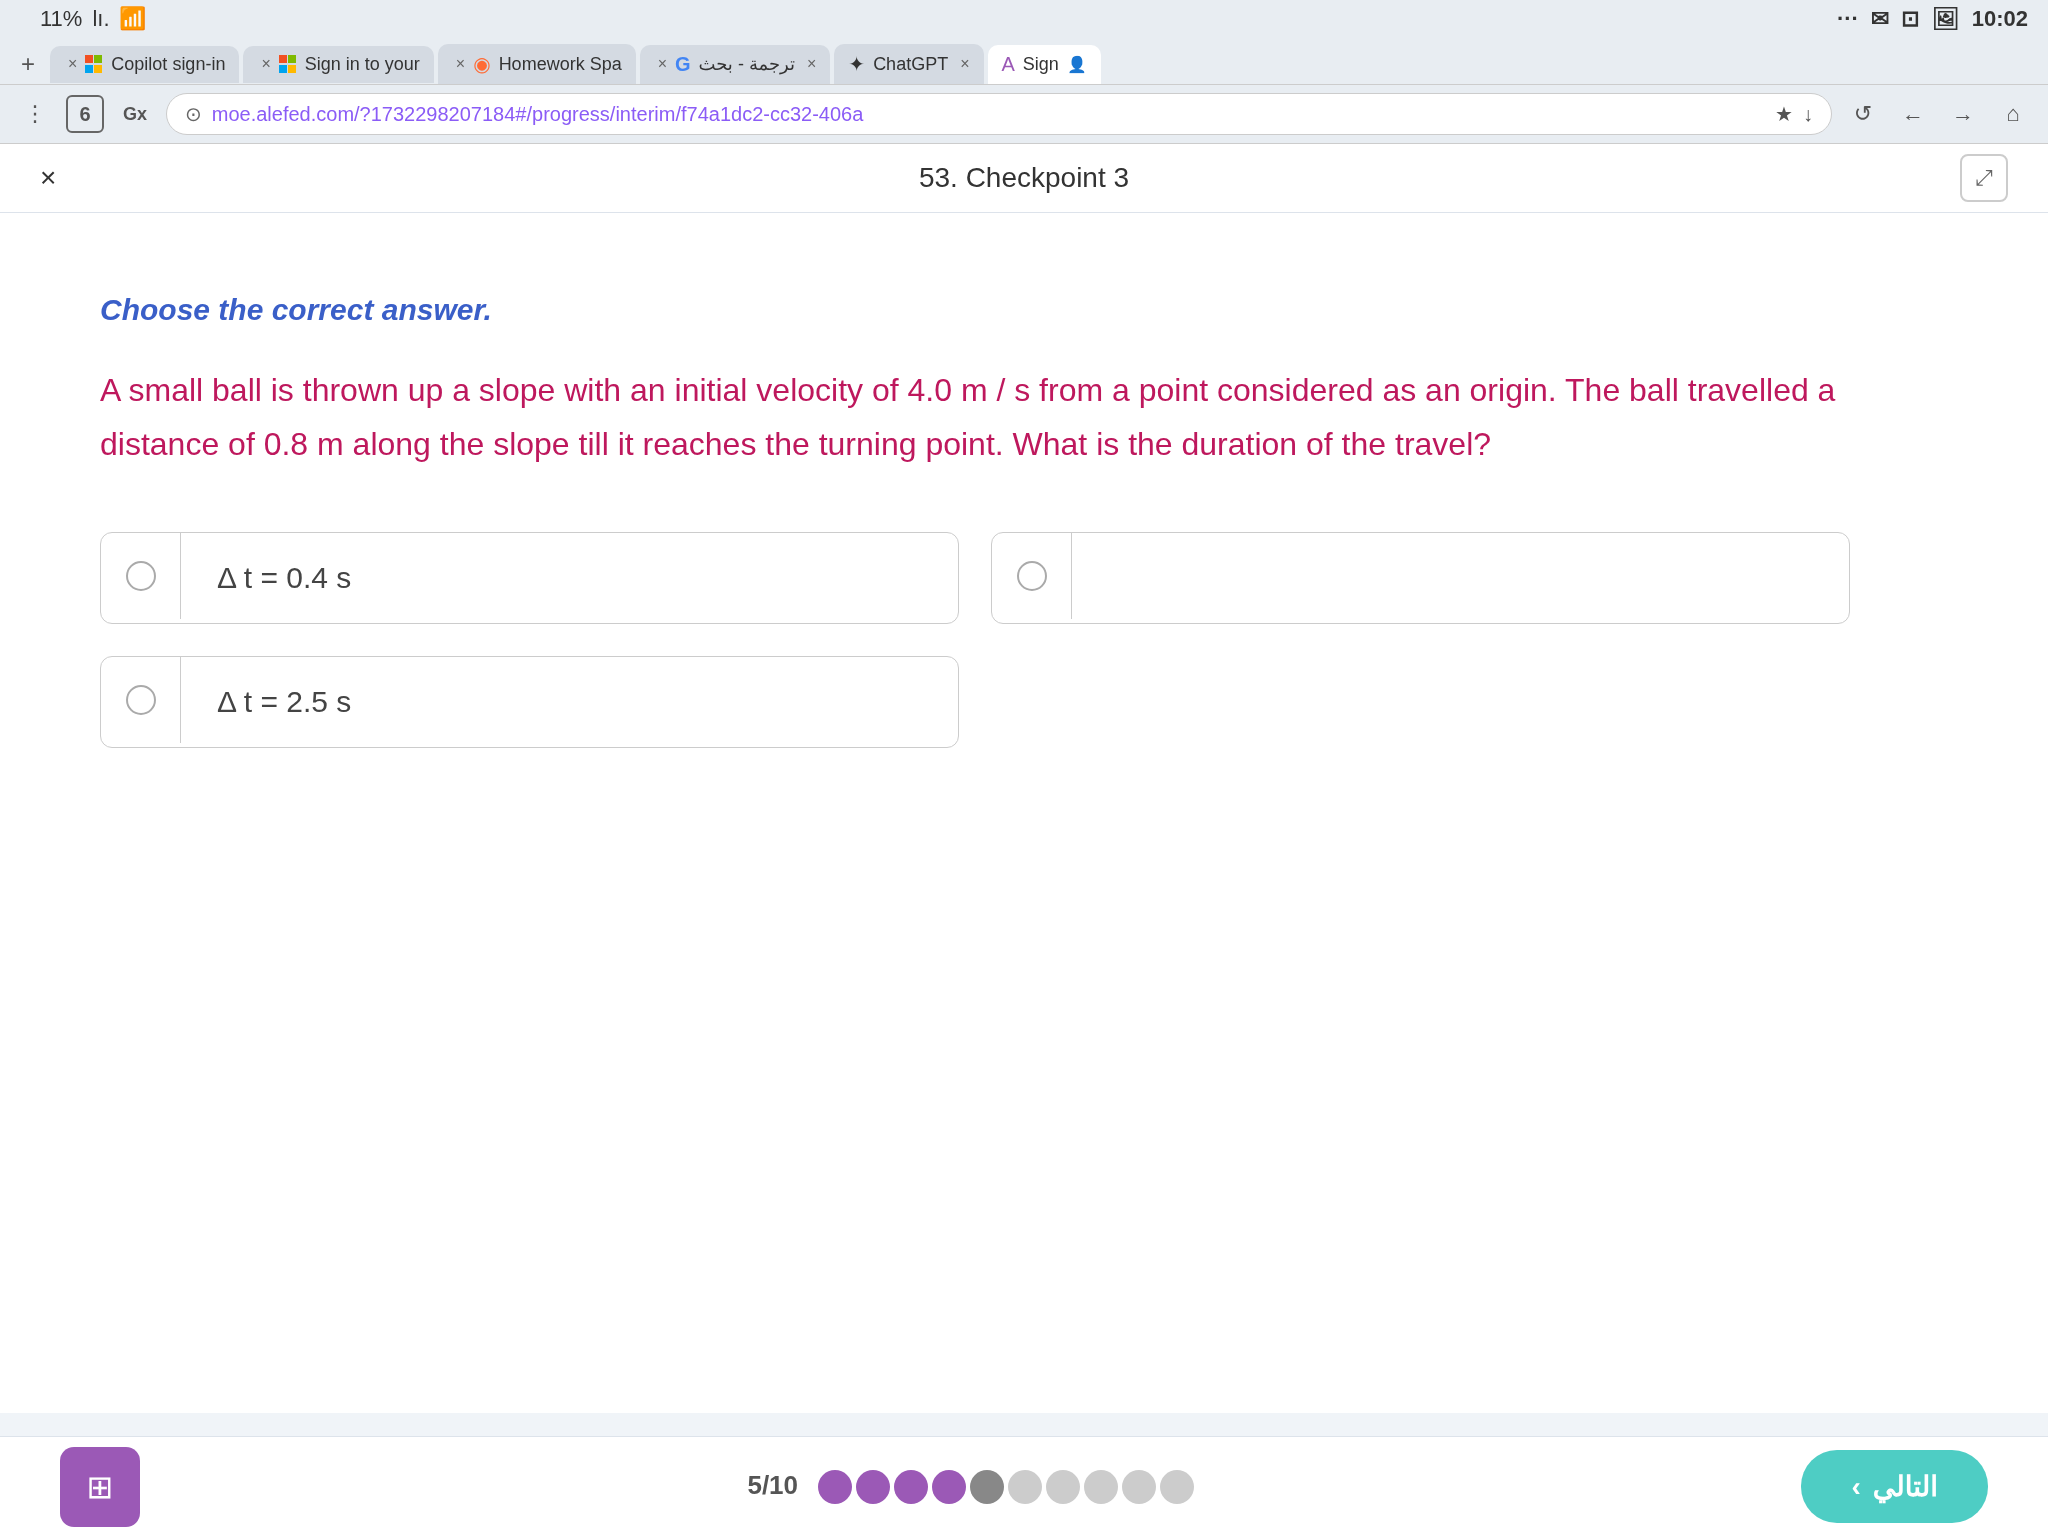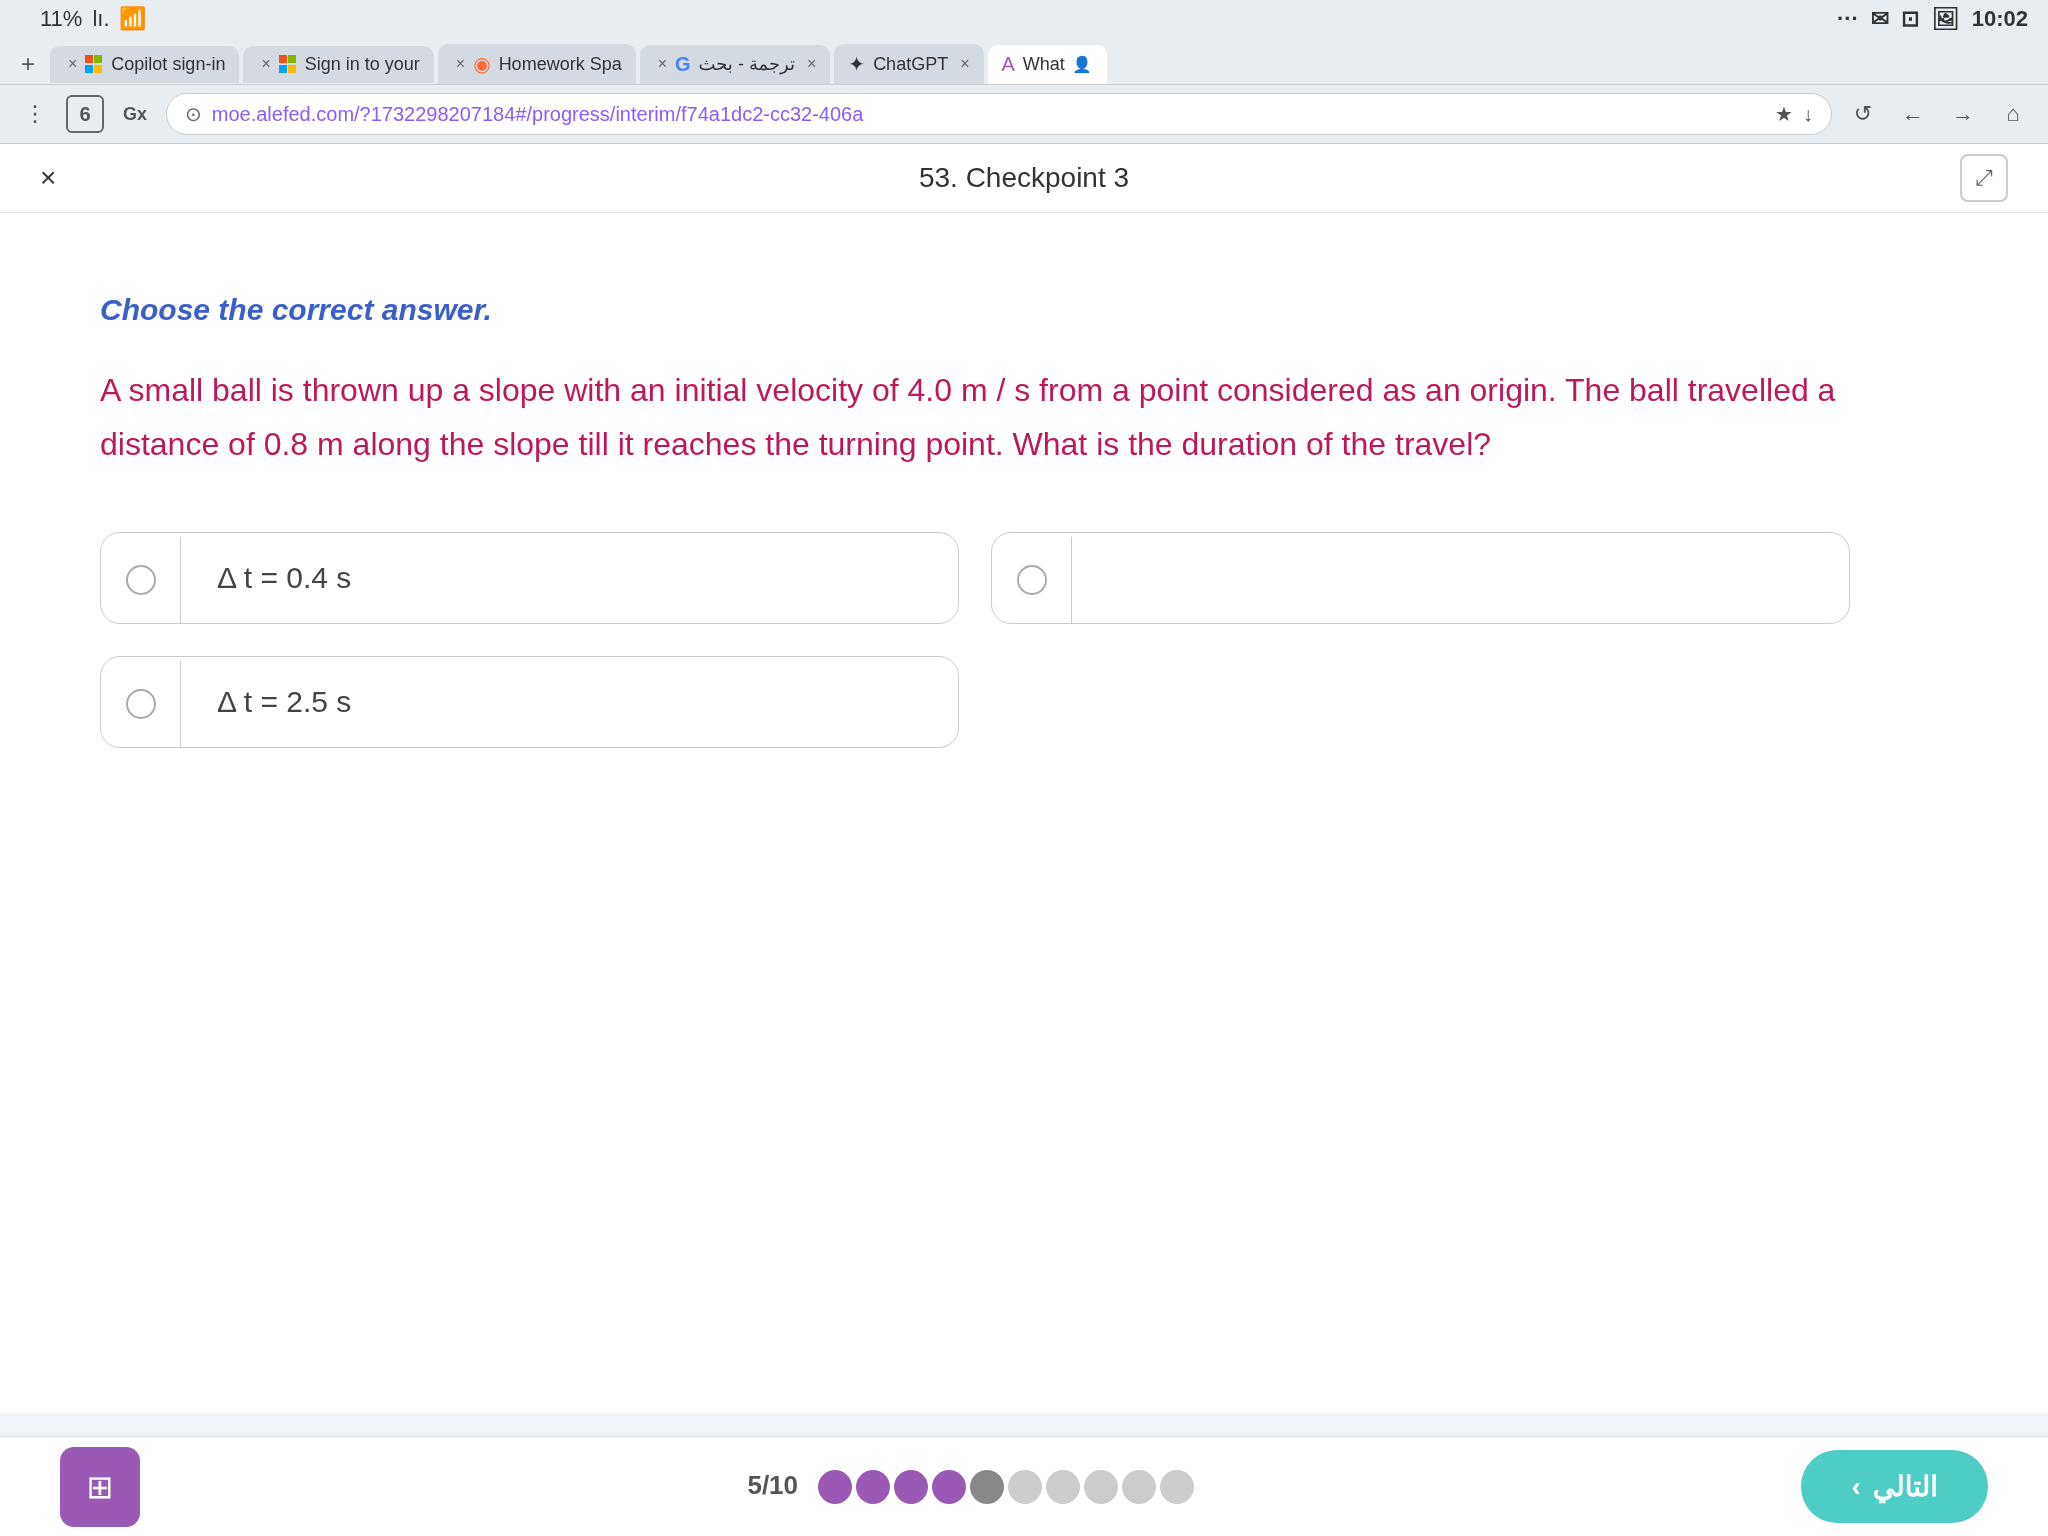--- a/index.html
+++ b/index.html
@@ -159,23 +159,23 @@
 
     
     .answers-grid {
       display: grid;
       grid-template-columns: 1fr 1fr;
       gap: 32px;
       max-width: 1750px;
     }
     .answer-option {
       display: flex;
-      align-items: flex-end;
+      align-items: flex-start;
       border: 1.5px solid #ccc;
-      border-radius: 20px;
+      border-radius: 12px;
       padding: 0;
       overflow: hidden;
       background: #fff;
       cursor: pointer;
     }
     .answer-radio-area {
       width: 80px;
       display: flex;
       align-items: center;
       justify-content: center;
@@ -314,21 +314,21 @@
     </div>
 
     <div class="tab">
       <span style="font-size:20px;">✦</span>
       <span>ChatGPT</span>
       <span class="tab-close">×</span>
     </div>
 
     <div class="tab active">
       <span style="font-size:20px; color:#9b59b6;">A</span>
-      <span>What</span>
+      <span>Sign</span>
       <span style="font-size:16px;">👤</span>
     </div>
   </div>
 
   <div class="address-bar">
     <div class="nav-btn">⋮</div>
     <div class="nav-btn" style="border: 2px solid #666; border-radius: 6px; font-size: 20px; font-weight:bold;">6</div>
     <div class="nav-btn" style="font-size:18px; font-weight:bold;">Gx</div>
 
     <div class="address-input-wrap">

